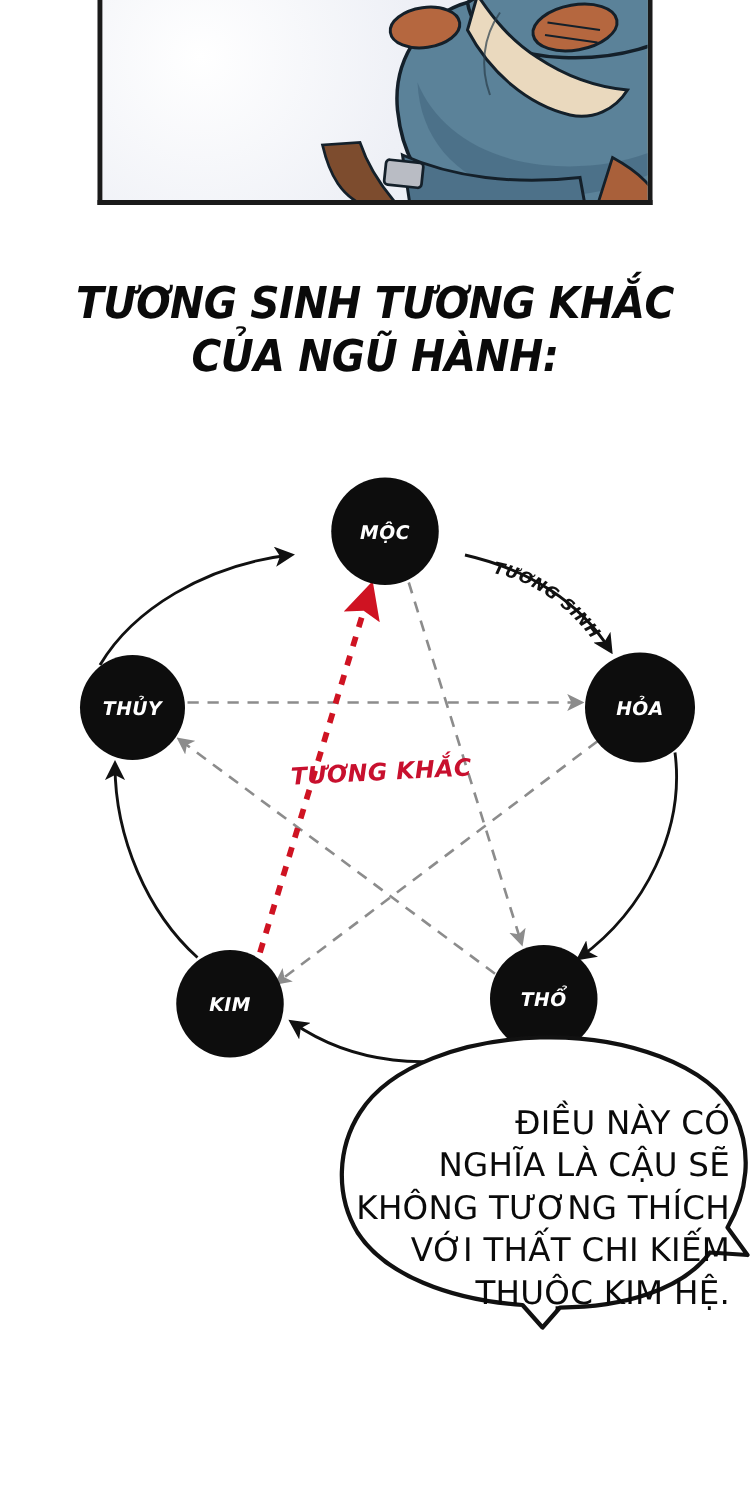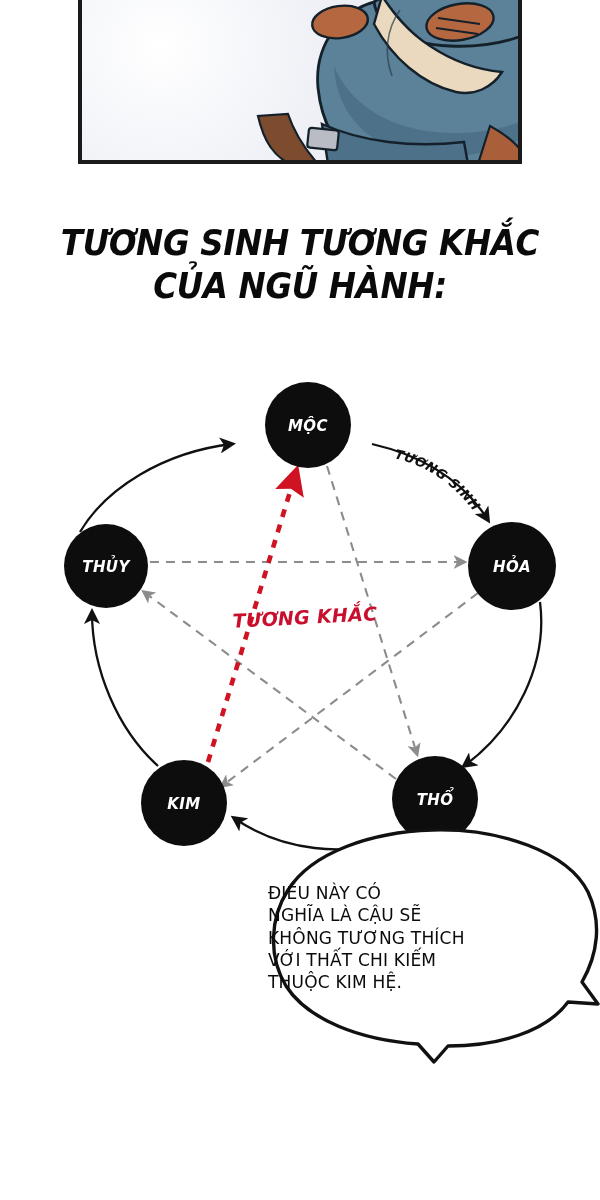--- a/index.html
+++ b/index.html
@@ -124,23 +124,23 @@
     height: 262px;
   }
   #speech-bubble svg { display: block; }
   #bubble-text {
     position: absolute;
     left: 0;
     top: 56px;
     width: 332px;
     padding-right: 16px;
     box-sizing: border-box;
-    text-align: left;
-    font-family: "DejaVu Sans", sans-serif;
-    font-size: 17px;
+    text-align: right;
+    font-family: "DejaVu Sans", sans-serif;
+    font-size: 26px;
     line-height: 1.31;
     color: #0a0a0a;
     white-space: pre-line;
     letter-spacing: 0.2px;
   }
 </style>
 </head>
 <body>
 
 <div id="comic-panel">

